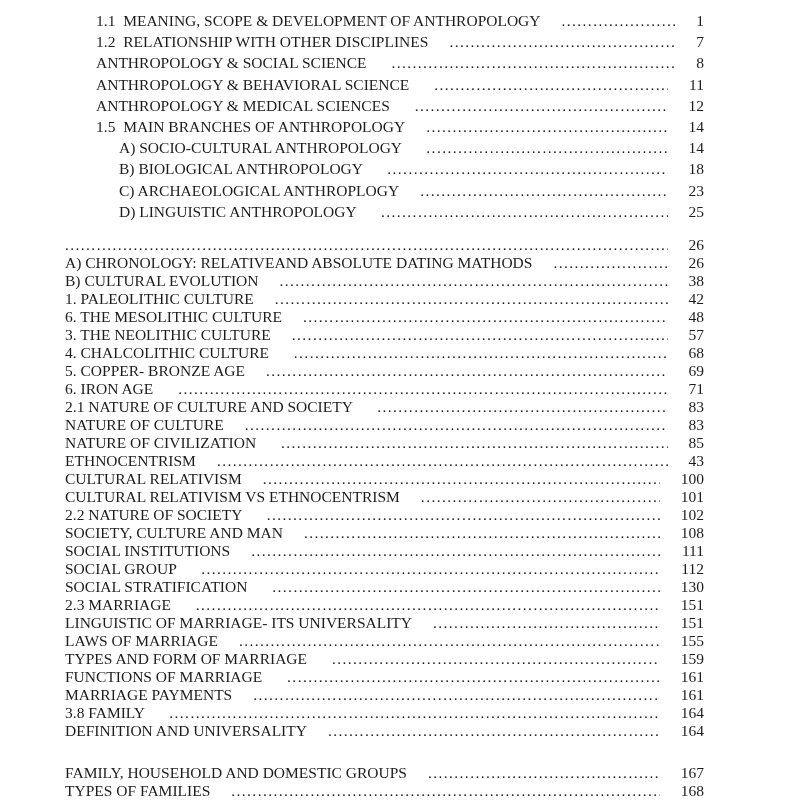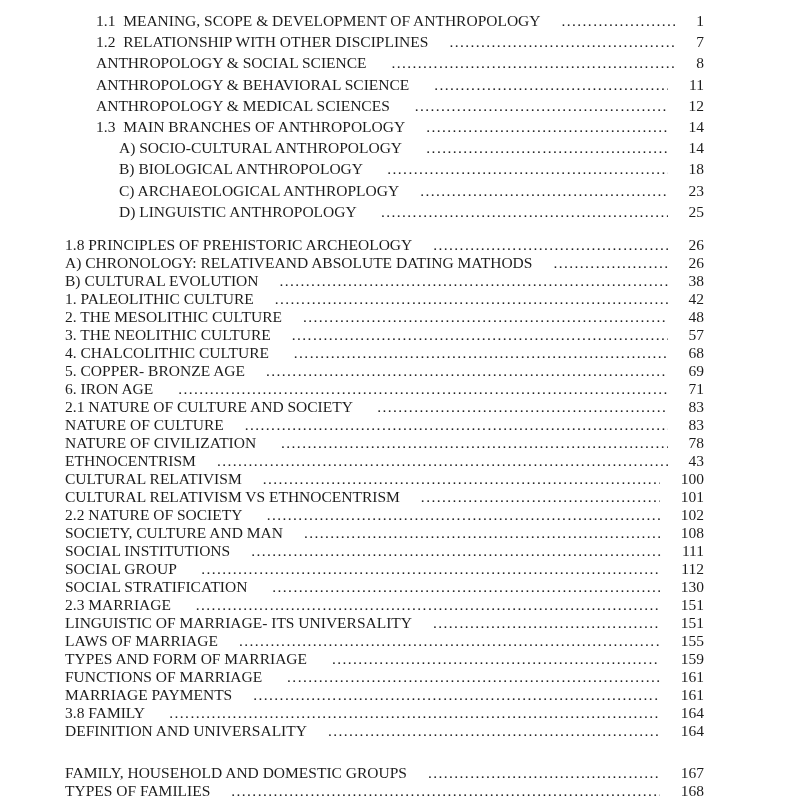--- a/index.html
+++ b/index.html
@@ -78,21 +78,21 @@
     <span class="toc-label">ANTHROPOLOGY &amp; BEHAVIORAL SCIENCE </span>
     <span class="toc-dots"></span>
     <span class="toc-page">11</span>
   </div>
       <div class="toc-row">
     <span class="toc-label">ANTHROPOLOGY &amp; MEDICAL SCIENCES </span>
     <span class="toc-dots"></span>
     <span class="toc-page">12</span>
   </div>
       <div class="toc-row">
-    <span class="toc-label">1.3  MAIN BRANCHES OF ANTHROPOLOGY</span>
+    <span class="toc-label">1.5  MAIN BRANCHES OF ANTHROPOLOGY</span>
     <span class="toc-dots"></span>
     <span class="toc-page">14</span>
   </div>
       <div class="toc-row sub">
     <span class="toc-label">A) SOCIO-CULTURAL ANTHROPOLOGY </span>
     <span class="toc-dots"></span>
     <span class="toc-page">14</span>
   </div>
       <div class="toc-row sub">
     <span class="toc-label">B) BIOLOGICAL ANTHROPOLOGY </span>
@@ -105,41 +105,40 @@
     <span class="toc-page">23</span>
   </div>
       <div class="toc-row sub">
     <span class="toc-label">D) LINGUISTIC ANTHROPOLOGY </span>
     <span class="toc-dots"></span>
     <span class="toc-page">25</span>
   </div>
     </section>
   <section class="toc-block block-b">
       <div class="toc-row">
-    <span class="toc-label">1.8 PRINCIPLES OF PREHISTORIC ARCHEOLOGY</span>
     <span class="toc-dots"></span>
     <span class="toc-page">26</span>
   </div>
       <div class="toc-row">
     <span class="toc-label">A) CHRONOLOGY: RELATIVEAND ABSOLUTE DATING MATHODS</span>
     <span class="toc-dots"></span>
     <span class="toc-page">26</span>
   </div>
       <div class="toc-row">
     <span class="toc-label">B) CULTURAL EVOLUTION</span>
     <span class="toc-dots"></span>
     <span class="toc-page">38</span>
   </div>
       <div class="toc-row">
     <span class="toc-label">1. PALEOLITHIC CULTURE</span>
     <span class="toc-dots"></span>
     <span class="toc-page">42</span>
   </div>
       <div class="toc-row">
-    <span class="toc-label">2. THE MESOLITHIC CULTURE</span>
+    <span class="toc-label">6. THE MESOLITHIC CULTURE</span>
     <span class="toc-dots"></span>
     <span class="toc-page">48</span>
   </div>
       <div class="toc-row">
     <span class="toc-label">3. THE NEOLITHIC CULTURE</span>
     <span class="toc-dots"></span>
     <span class="toc-page">57</span>
   </div>
       <div class="toc-row">
     <span class="toc-label">4. CHALCOLITHIC CULTURE </span>
@@ -162,21 +161,21 @@
     <span class="toc-page">83</span>
   </div>
       <div class="toc-row">
     <span class="toc-label">NATURE OF CULTURE</span>
     <span class="toc-dots"></span>
     <span class="toc-page">83</span>
   </div>
       <div class="toc-row">
     <span class="toc-label">NATURE OF CIVILIZATION </span>
     <span class="toc-dots"></span>
-    <span class="toc-page">78</span>
+    <span class="toc-page">85</span>
   </div>
       <div class="toc-row">
     <span class="toc-label">ETHNOCENTRISM</span>
     <span class="toc-dots"></span>
     <span class="toc-page">43</span>
   </div>
       <div class="toc-row">
     <span class="toc-label">CULTURAL RELATIVISM</span>
     <span class="toc-dots"></span>
     <span class="toc-page">100</span>

